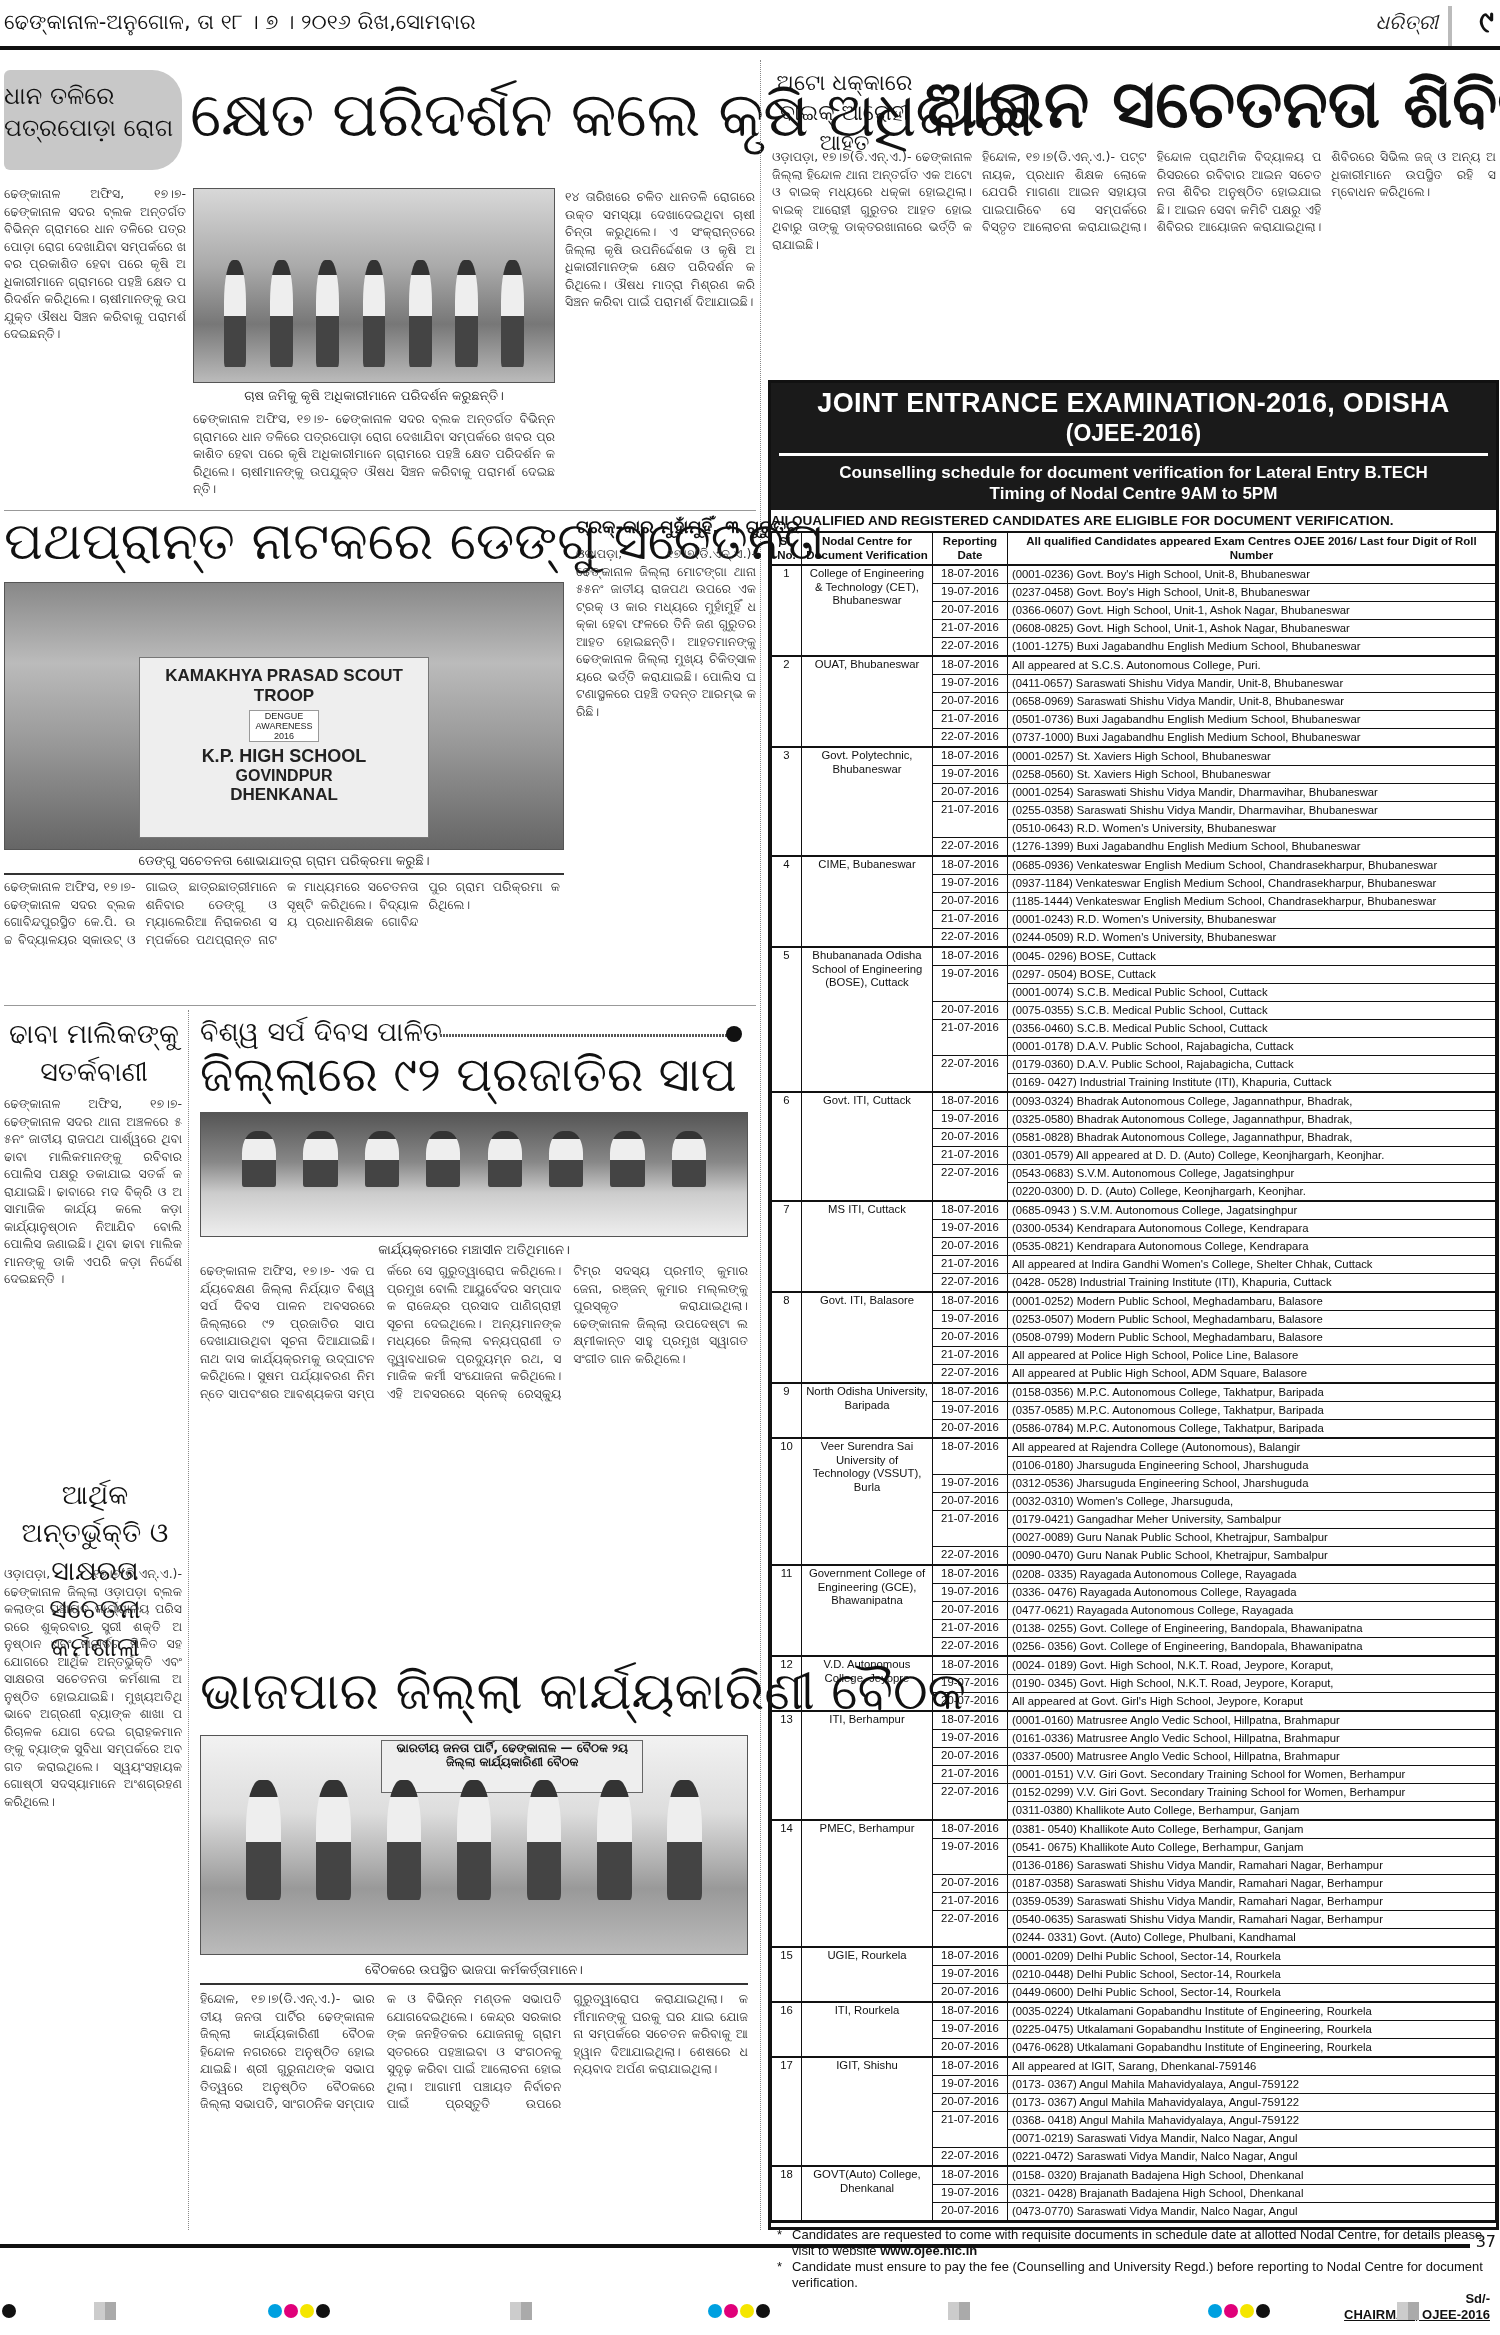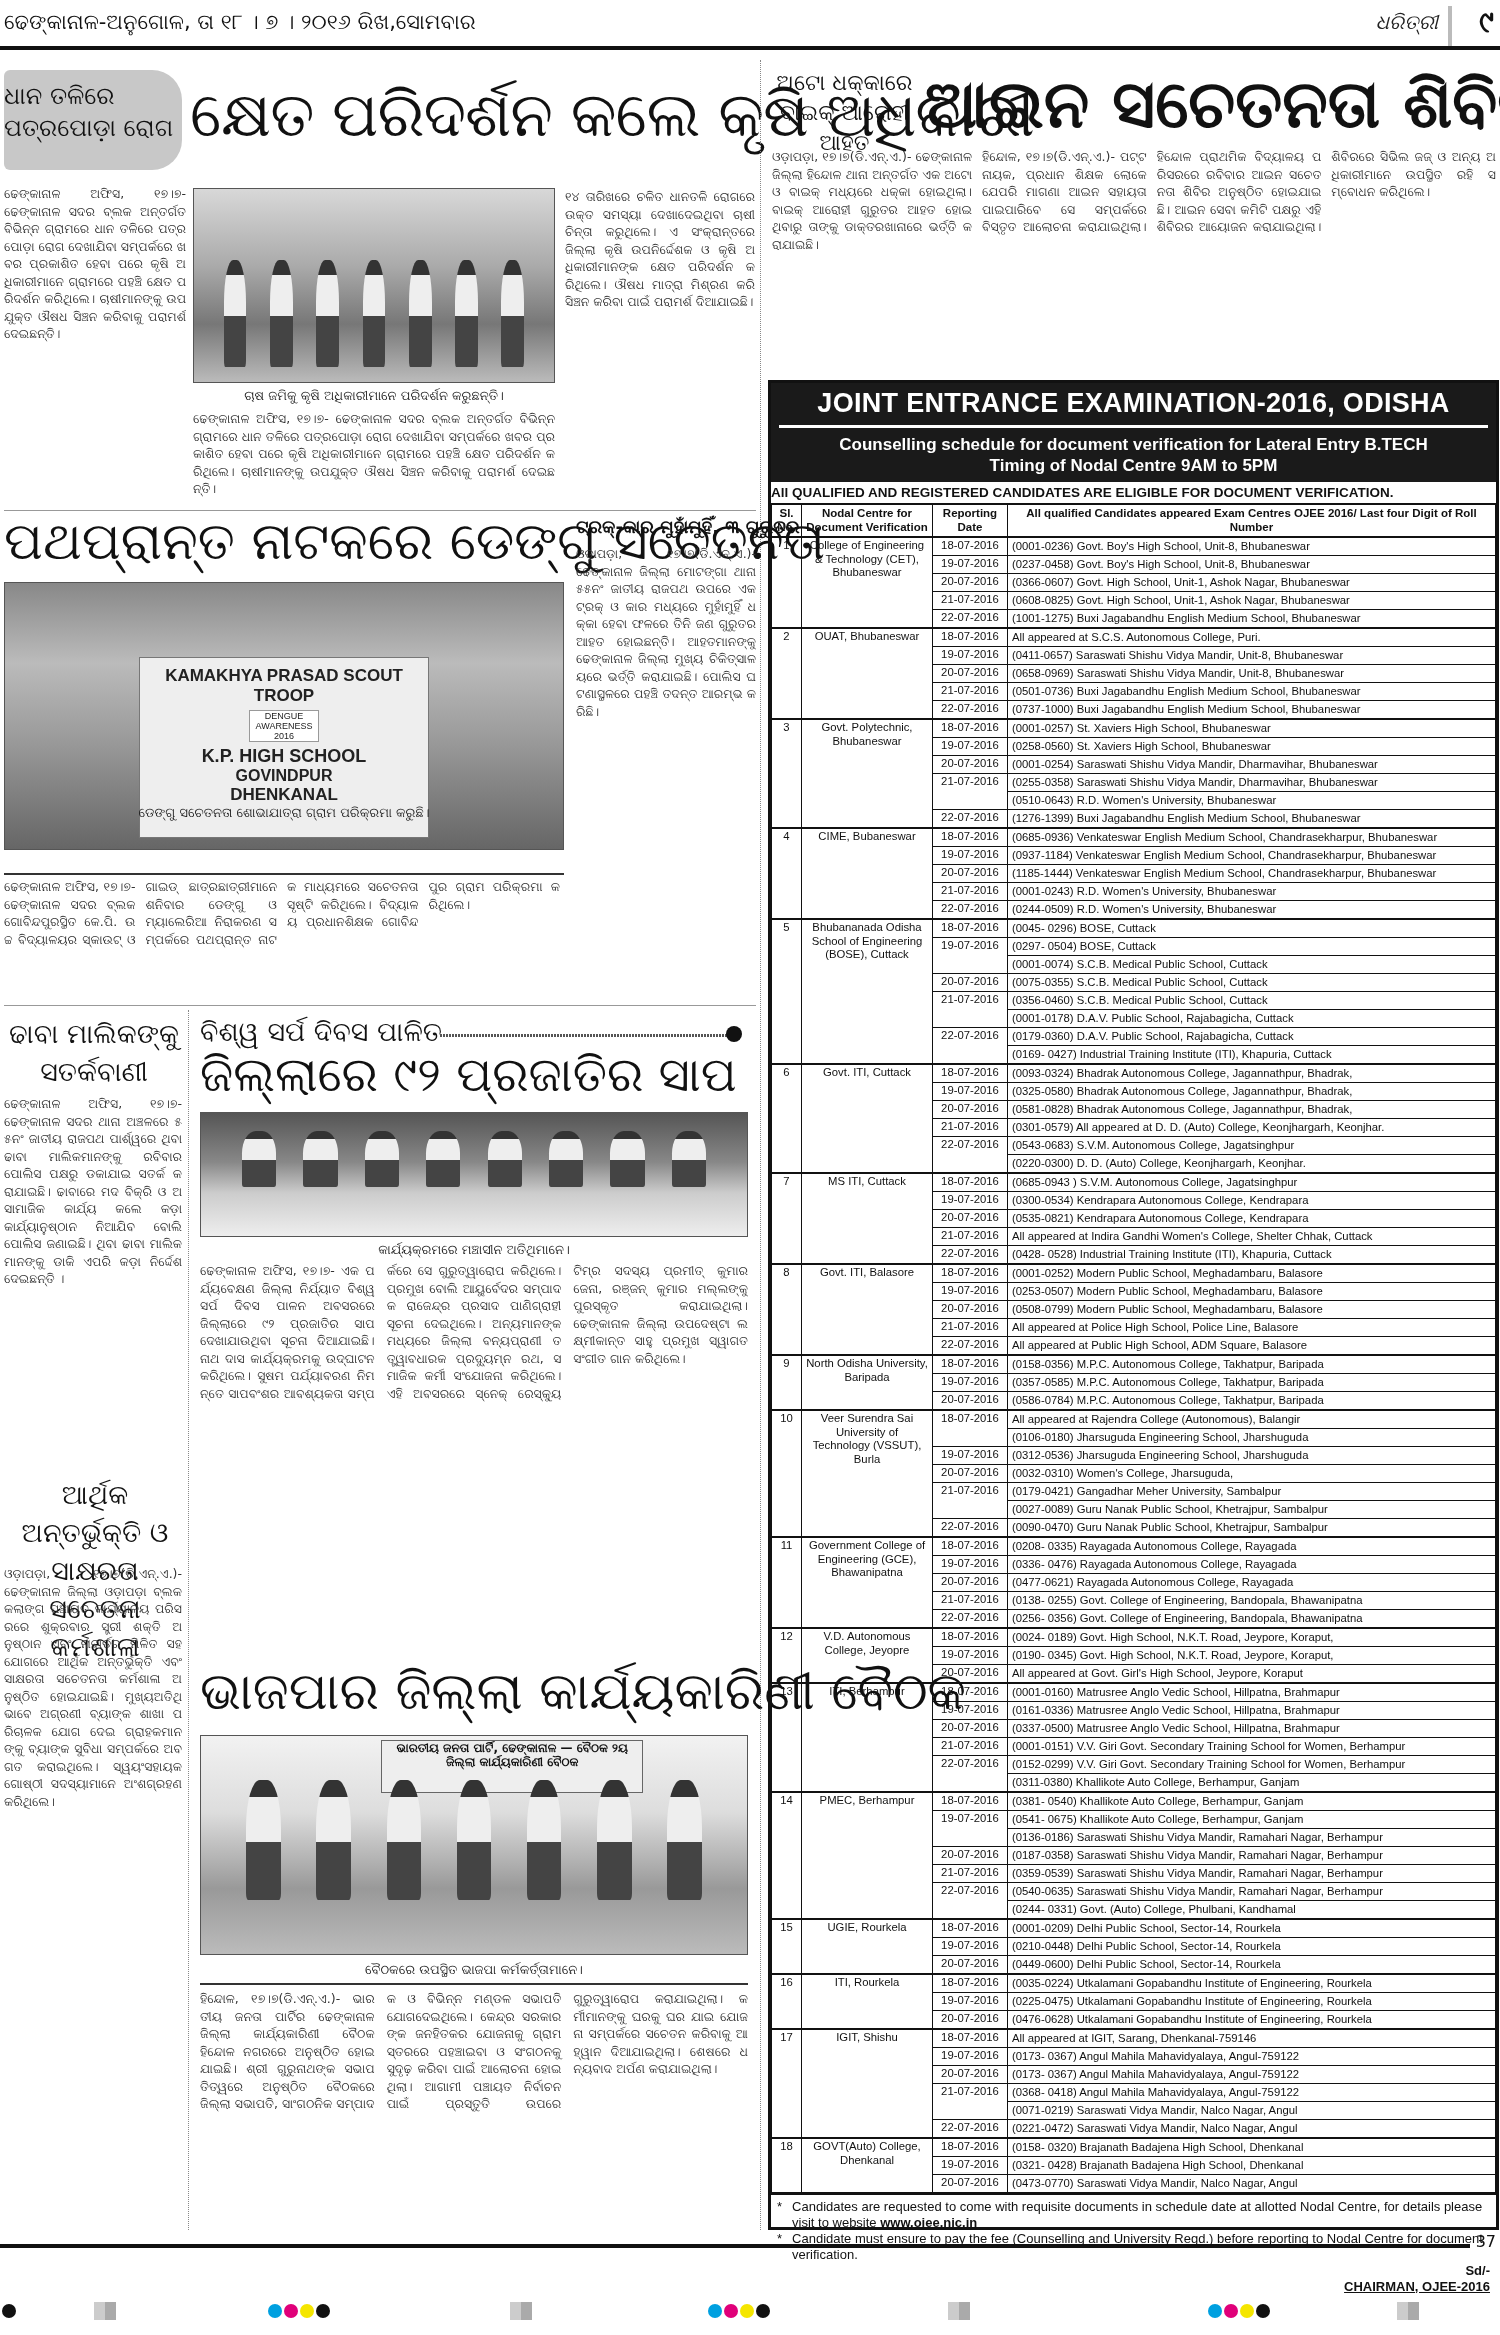--- a/index.html
+++ b/index.html
@@ -86,21 +86,21 @@
 <div class="headline" style="left:4px;top:515px;font-size:52px">ପଥପ୍ରାନ୍ତ ନାଟକରେ ଡେଙ୍ଗୁ ସଚେତନତା</div>
 <div class="photo" style="left:4px;top:582px;width:560px;height:268px;background:linear-gradient(180deg,#888 0%,#bbb 30%,#999 60%,#666 100%)">
   <div style="position:absolute;left:24%;top:28%;width:52%;height:68%;background:#eee;border:1px solid #777;text-align:center;font-family:'Liberation Sans',sans-serif;font-weight:bold;color:#222">
     <div style="font-size:17px;margin-top:8px">KAMAKHYA PRASAD SCOUT TROOP</div>
     <div style="font-size:9px;width:70px;margin:4px auto;border:1px solid #999;background:#fff;font-weight:normal">DENGUE AWARENESS 2016</div>
     <div style="font-size:18px">K.P. HIGH SCHOOL</div>
     <div style="font-size:16px">GOVINDPUR</div>
     <div style="font-size:17px">DHENKANAL</div>
   </div>
 </div>
-<div class="caption" style="left:4px;top:805px;width:560px">ଡେଙ୍ଗୁ ସଚେତନତା ଶୋଭାଯାତ୍ରା ଗ୍ରାମ ପରିକ୍ରମା କରୁଛି।</div>
+<div class="caption" style="left:4px;top:853px;width:560px">ଡେଙ୍ଗୁ ସଚେତନତା ଶୋଭାଯାତ୍ରା ଗ୍ରାମ ପରିକ୍ରମା କରୁଛି।</div>
 <div class="hline" style="left:4px;top:873px;width:560px"></div>
 <div class="odia-text col" style="left:4px;top:878px;width:556px;height:120px;column-count:4;column-gap:10px">ଢେଙ୍କାନାଳ ଅଫିସ, ୧୭।୭- ଢେଙ୍କାନାଳ ସଦର ବ୍ଲକ ଗୋବିନ୍ଦପୁରସ୍ଥିତ କେ.ପି. ଉଚ୍ଚ ବିଦ୍ୟାଳୟର ସ୍କାଉଟ୍ ଓ ଗାଇଡ୍ ଛାତ୍ରଛାତ୍ରୀମାନେ ଶନିବାର ଡେଙ୍ଗୁ ଓ ମ୍ୟାଲେରିଆ ନିରାକରଣ ସମ୍ପର୍କରେ ପଥପ୍ରାନ୍ତ ନାଟକ ମାଧ୍ୟମରେ ସଚେତନତା ସୃଷ୍ଟି କରିଥିଲେ। ବିଦ୍ୟାଳୟ ପ୍ରଧାନଶିକ୍ଷକ ଗୋବିନ୍ଦପୁର ଗ୍ରାମ ପରିକ୍ରମା କରିଥିଲେ।</div>
 
 <div class="headline" style="left:576px;top:518px;font-size:18px;font-weight:bold">ଟ୍ରକ୍-କାର ମୁହାଁମୁହିଁ, ୩ ଗୁରୁତର</div>
 <div class="odia-text col" style="left:576px;top:545px;width:180px;height:455px">ଓଡ଼ାପଡ଼ା, ୧୭।୭(ଡି.ଏନ୍.ଏ.)- ଢେଙ୍କାନାଳ ଜିଲ୍ଲା ମୋଟଙ୍ଗା ଥାନା ୫୫ନଂ ଜାତୀୟ ରାଜପଥ ଉପରେ ଏକ ଟ୍ରକ୍ ଓ କାର ମଧ୍ୟରେ ମୁହାଁମୁହିଁ ଧକ୍କା ହେବା ଫଳରେ ତିନି ଜଣ ଗୁରୁତର ଆହତ ହୋଇଛନ୍ତି। ଆହତମାନଙ୍କୁ ଢେଙ୍କାନାଳ ଜିଲ୍ଲା ମୁଖ୍ୟ ଚିକିତ୍ସାଳୟରେ ଭର୍ତ୍ତି କରାଯାଇଛି। ପୋଲିସ ଘଟଣାସ୍ଥଳରେ ପହଞ୍ଚି ତଦନ୍ତ ଆରମ୍ଭ କରିଛି।</div>
 
 <div class="hline" style="left:4px;top:1005px;width:752px;height:1px;background:#999"></div>
 <div class="headline" style="left:4px;top:1015px;font-size:27px;line-height:38px;white-space:normal;width:180px;text-align:center">ଢାବା ମାଲିକଙ୍କୁ ସତର୍କବାଣୀ</div>
 <div class="odia-text col" style="left:4px;top:1095px;width:178px;height:360px">ଢେଙ୍କାନାଳ ଅଫିସ, ୧୭।୭- ଢେଙ୍କାନାଳ ସଦର ଥାନା ଅଞ୍ଚଳରେ ୫୫ନଂ ଜାତୀୟ ରାଜପଥ ପାର୍ଶ୍ୱରେ ଥିବା ଢାବା ମାଲିକମାନଙ୍କୁ ରବିବାର ପୋଲିସ ପକ୍ଷରୁ ଡକାଯାଇ ସତର୍କ କରାଯାଇଛି। ଢାବାରେ ମଦ ବିକ୍ରି ଓ ଅସାମାଜିକ କାର୍ଯ୍ୟ କଲେ କଡ଼ା କାର୍ଯ୍ୟାନୁଷ୍ଠାନ ନିଆଯିବ ବୋଲି ପୋଲିସ ଜଣାଇଛି। ଥିବା ଢାବା ମାଲିକମାନଙ୍କୁ ଡାକି ଏପରି କଡ଼ା ନିର୍ଦ୍ଦେଶ ଦେଇଛନ୍ତି ।</div>
 <div class="vdot" style="left:188px;top:1010px;height:1220px"></div>
@@ -140,20 +140,21 @@
       <div class="person"></div>
   </div>
 </div>
 <div class="caption" style="left:200px;top:1962px;width:548px">ବୈଠକରେ ଉପସ୍ଥିତ ଭାଜପା କର୍ମକର୍ତ୍ତାମାନେ।</div>
 <div class="hline" style="left:200px;top:1983px;width:548px"></div>
 <div class="odia-text col" style="left:200px;top:1990px;width:548px;height:238px;column-count:3;column-gap:12px">ହିନ୍ଦୋଳ, ୧୭।୭(ଡି.ଏନ୍.ଏ.)- ଭାରତୀୟ ଜନତା ପାର୍ଟିର ଢେଙ୍କାନାଳ ଜିଲ୍ଲା କାର୍ଯ୍ୟକାରିଣୀ ବୈଠକ ହିନ୍ଦୋଳ ନଗରରେ ଅନୁଷ୍ଠିତ ହୋଇଯାଇଛି। ଶ୍ରୀ ଗୁରୁନାଥଙ୍କ ସଭାପତିତ୍ୱରେ ଅନୁଷ୍ଠିତ ବୈଠକରେ ଜିଲ୍ଲା ସଭାପତି, ସାଂଗଠନିକ ସମ୍ପାଦକ ଓ ବିଭିନ୍ନ ମଣ୍ଡଳ ସଭାପତି ଯୋଗଦେଇଥିଲେ। କେନ୍ଦ୍ର ସରକାରଙ୍କ ଜନହିତକର ଯୋଜନାକୁ ଗ୍ରାମ ସ୍ତରରେ ପହଞ୍ଚାଇବା ଓ ସଂଗଠନକୁ ସୁଦୃଢ଼ କରିବା ପାଇଁ ଆଲୋଚନା ହୋଇଥିଲା। ଆଗାମୀ ପଞ୍ଚାୟତ ନିର୍ବାଚନ ପାଇଁ ପ୍ରସ୍ତୁତି ଉପରେ ଗୁରୁତ୍ୱାରୋପ କରାଯାଇଥିଲା। କର୍ମୀମାନଙ୍କୁ ଘରକୁ ଘର ଯାଇ ଯୋଜନା ସମ୍ପର୍କରେ ସଚେତନ କରିବାକୁ ଆହ୍ୱାନ ଦିଆଯାଇଥିଲା। ଶେଷରେ ଧନ୍ୟବାଦ ଅର୍ପଣ କରାଯାଇଥିଲା।</div>
 
 <div class="ad">
   <div class="ad-top">
     <div class="ad-title">JOINT ENTRANCE EXAMINATION-2016, ODISHA</div>
+    <div class="ad-sub">(OJEE-2016)</div>
     <div class="ad-divider"></div>
     <div class="ad-sched">Counselling schedule for document verification for Lateral Entry B.TECH</div>
     <div class="ad-sched">Timing of Nodal Centre 9AM to 5PM</div>
   </div>
   <div class="ad-eligible">All QUALIFIED AND REGISTERED CANDIDATES ARE ELIGIBLE FOR DOCUMENT VERIFICATION.</div>
   <table class="sched">
     <thead>
       <tr>
         <th style="width:30px">Sl. No.</th>
         <th style="width:131px">Nodal Centre for Document Verification</th>

